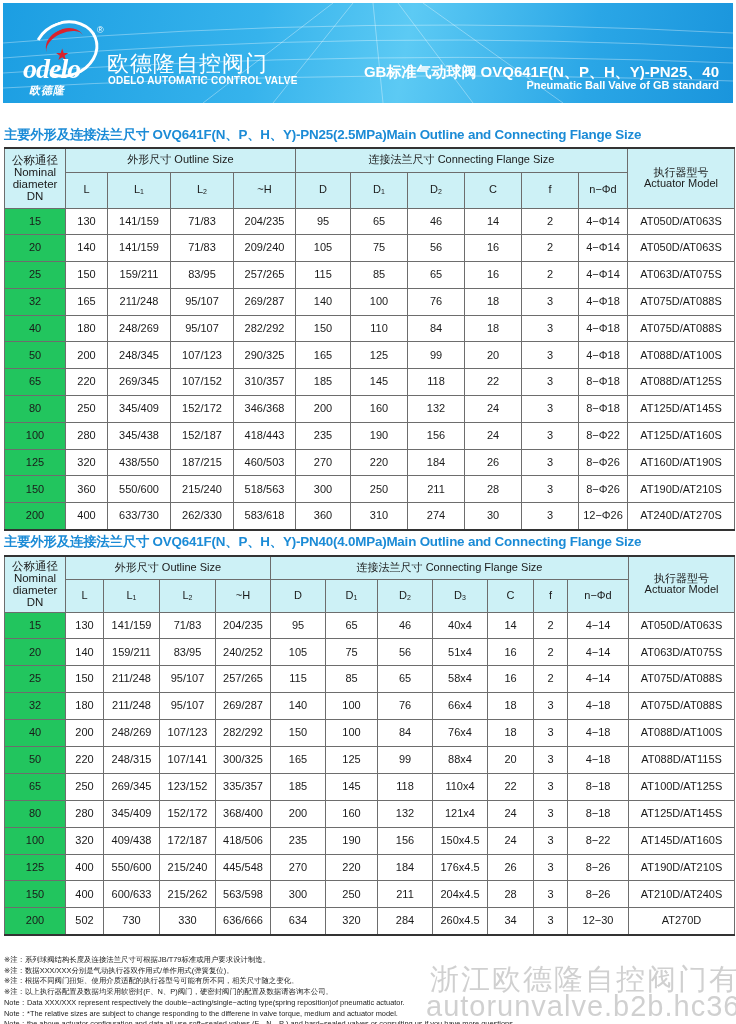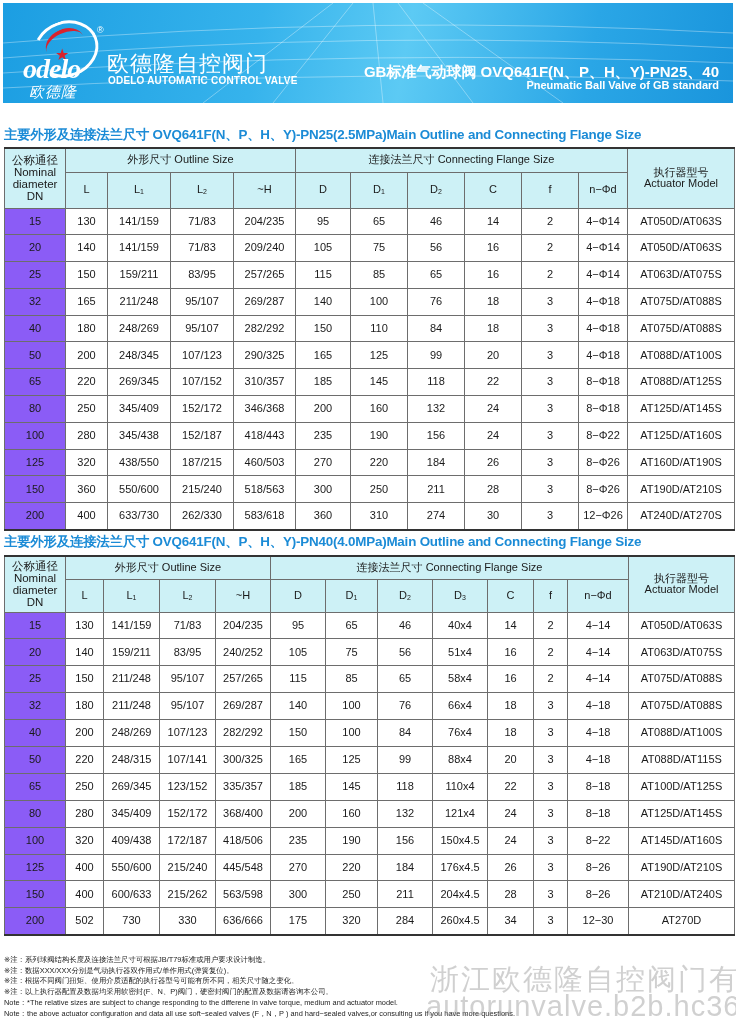--- a/index.html
+++ b/index.html
@@ -10,42 +10,42 @@
     position: absolute; left: 3px; top: 3px; width: 730px; height: 100px;
     background: linear-gradient(100deg, #1c9ee2 0%, #36b3ec 35%, #5ccaf4 55%, #2aa6e6 80%, #1a95dc 100%);
     overflow: hidden;
   }
   .banner .grid { position: absolute; inset: 0; }
   .logo-wrap { position: absolute; left: 12px; top: 14px; width: 90px; height: 75px; }
   .logo-arc { position: absolute; left: 18px; top: 4px; width: 66px; height: 56px; border: 3px solid #fff; border-radius: 50%; border-left-color: transparent; transform: rotate(-20deg); }
   .logo-swoosh { position: absolute; left: 30px; top: 12px; width: 40px; height: 30px; border-top: 4px solid #d9232d; border-radius: 50% 50% 0 0; transform: rotate(-25deg); }
   .logo-star { position: absolute; left: 40px; top: 30px; color: #d9232d; font-size: 16px; line-height: 1; }
   .logo-word { position: absolute; left: 8px; top: 36px; font-family: "Liberation Serif", serif; font-style: italic; font-weight: bold; font-size: 28px; color: #fff; letter-spacing: -1px; }
-  .logo-cn { position: absolute; left: 14px; top: 66px; font-size: 15px; color: #fff; font-style: italic; font-weight: normal; letter-spacing: 1px; }
+  .logo-cn { position: absolute; left: 14px; top: 66px; font-size: 11px; color: #fff; font-style: italic; font-weight: bold; letter-spacing: 1px; }
   .logo-reg { position: absolute; left: 94px; top: 22px; font-size: 9px; color: #fff; }
   .brand-cn { position: absolute; left: 104px; top: 46px; font-size: 22px; color: #fff; letter-spacing: 1px; }
   .brand-en { position: absolute; left: 105px; top: 72px; font-size: 10px; color: #fff; font-weight: bold; letter-spacing: 0.2px; }
   .prod-title { position: absolute; right: 14px; top: 60px; font-size: 15px; font-weight: bold; color: #fff; white-space: nowrap; }
   .prod-sub { position: absolute; right: 14px; top: 76px; font-size: 11px; font-weight: bold; color: #fff; white-space: nowrap; }
 
   .sec-title {
     position: absolute; left: 4px; font-size: 13.4px; font-weight: bold; color: #1b8bd6; white-space: nowrap; letter-spacing: -0.2px;
   }
   .sec-title.t1 { top: 126px; }
   .sec-title.t2 { top: 533px; }
 
   table.spec {
     position: absolute; left: 4px; width: 730px; border-collapse: collapse; table-layout: fixed;
     font-size: 11px; text-align: center;
   }
   table.spec.s1 { top: 147px; }
   table.spec.s2 { top: 555px; }
   table.spec th, table.spec td { border: 1px solid #6d6d6d; padding: 0; vertical-align: middle; line-height: 1.05; }
   table.spec th { background: #cdf1f6; font-weight: normal; color: #1a1a1a; }
-  table.spec td.dn { background: #8b5cf6; }
+  table.spec td.dn { background: #22c55e; }
   table.spec td { background: #ffffff; }
   table.spec { border-top: 2px solid #333; border-bottom: 2px solid #333; }
   table.spec th.hdr-dn { font-size: 11.5px; }
   table.s1 tr.h1 th { height: 24px; }
   table.s1 tr.h2 th { height 28px; }
   table.s1 tbody td { height: 26.8px; }
   table.s2 tr.h1 th { height: 23px; }
   table.s2 tbody td { height: 26.9px; }
   sub { font-size: 7px; vertical-align: -1px; }
 
@@ -511,35 +511,36 @@
         <td>3</td>
         <td>8−26</td>
         <td>AT210D/AT240S</td>
       </tr>
       <tr>
         <td class="dn">200</td>
         <td>502</td>
         <td>730</td>
         <td>330</td>
         <td>636/666</td>
-        <td>175</td>
+        <td>634</td>
         <td>320</td>
         <td>284</td>
         <td>260x4.5</td>
         <td>34</td>
         <td>3</td>
         <td>12−30</td>
         <td>AT270D</td>
       </tr>
     </tbody>
 </table>
 
 <div class="notes">
   <div>※注：系列球阀结构长度及连接法兰尺寸可根据JB/T79标准或用户要求设计制造。</div>
   <div>※注：数据XXX/XXX分别是气动执行器双作用式/单作用式(弹簧复位)。</div>
   <div>※注：根据不同阀门扭矩、使用介质适配的执行器型号可能有所不同，相关尺寸随之变化。</div>
   <div>※注：以上执行器配置及数据均采用软密封(F、N、P)阀门，硬密封阀门的配置及数据请咨询本公司。</div>
+  <div>Note：Data XXX/XXX represent respectively the double−acting/single−acting type(spring reposition)of pneumatic actuator.</div>
   <div>Note：*The relative sizes are subject to change responding to the differene in valve torque, medium and actuator model.</div>
   <div>Note：the above actuator  configuration and data  all use soft−sealed valves (F，N，P ) and  hard−sealed valves,or consulting us if you have more questions.</div>
 </div>
 
 <div class="watermark1">浙江欧德隆自控阀门有限公司</div>
 <div class="watermark2">autorunvalve.b2b.hc360.com</div>
 
 </body></html>

